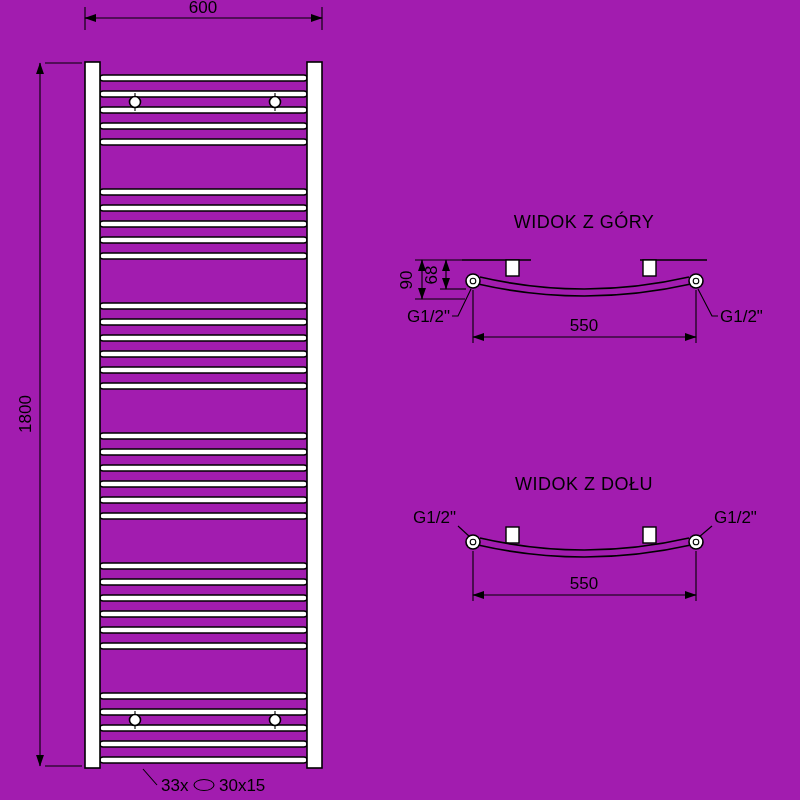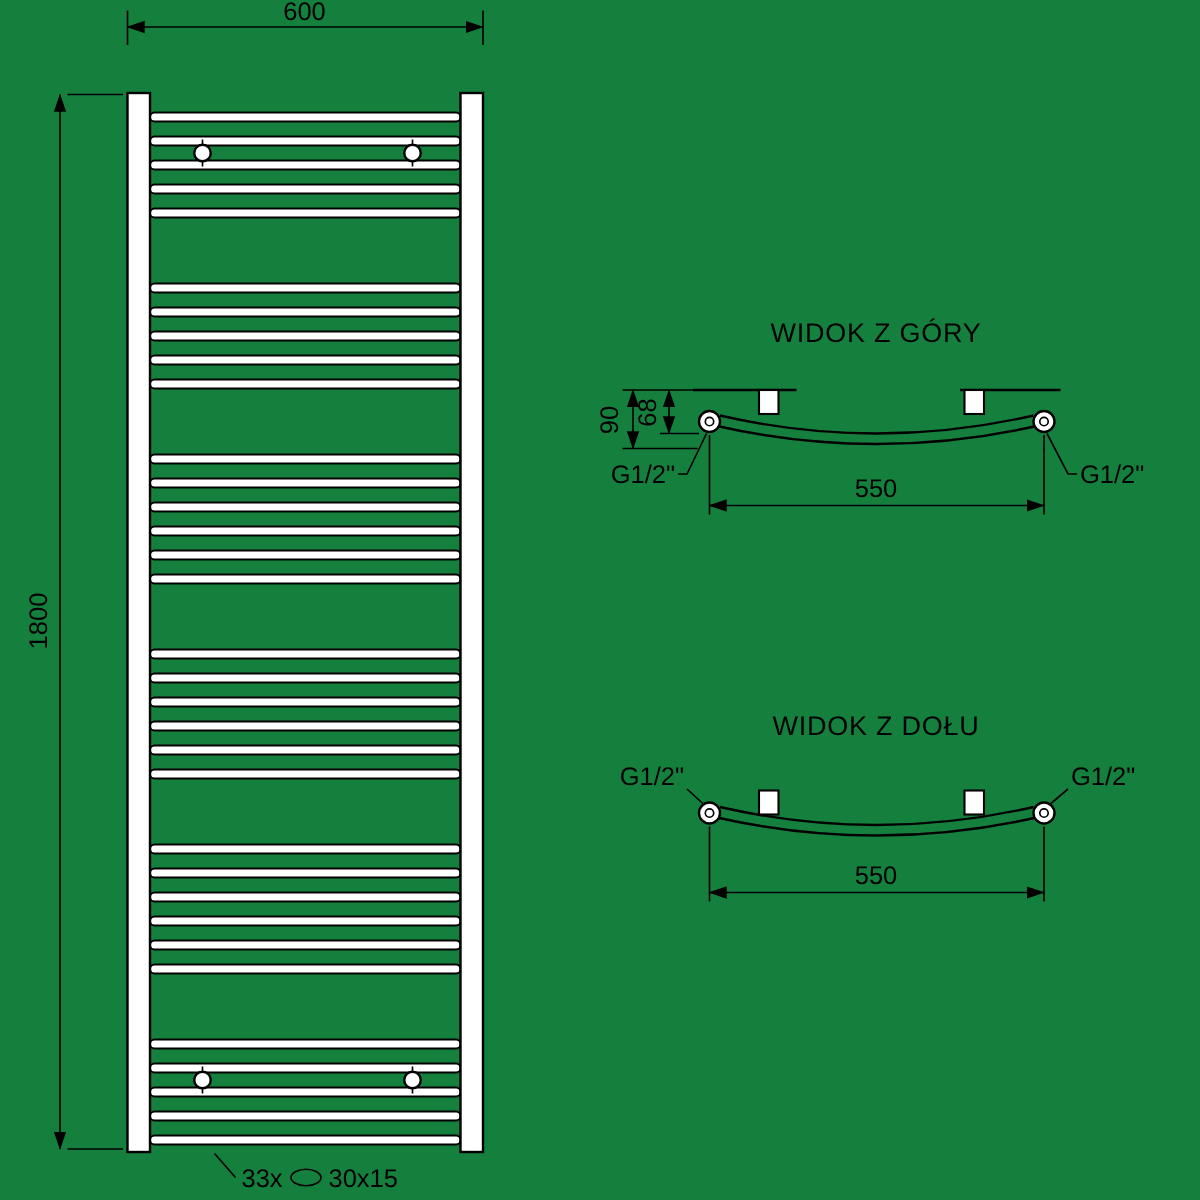--- a/index.html
+++ b/index.html
@@ -1,16 +1,16 @@
 <!DOCTYPE html>
 <html><head>
 <meta charset="utf-8">
 <style>
   html,body{margin:0;padding:0;background:#ffffff;}
-  .canvas{width:800px;height:800px;background:#15803d;position:relative;overflow:hidden;}
+  .canvas{width:800px;height:800px;background:#a21caf;position:relative;overflow:hidden;}
   svg{display:block;}
   .outline{fill:#ffffff;stroke:#000000;stroke-width:1.6;}
   .bracket{fill:#ffffff;stroke:#000000;stroke-width:1.4;}
   .rung{fill:#ffffff;stroke:#000000;stroke-width:1.3;}
   .tube{fill:none;stroke:#000000;stroke-width:1.6;}
   .dim{fill:none;stroke:#000000;stroke-width:1.1;}
   .lead{fill:none;stroke:#000000;stroke-width:1.1;}
   .lbl{font-family:"Liberation Sans",sans-serif;font-size:17px;fill:#000000;}
   .title{font-family:"Liberation Sans",sans-serif;font-size:18px;fill:#000000;letter-spacing:0.5px;}
 </style>

